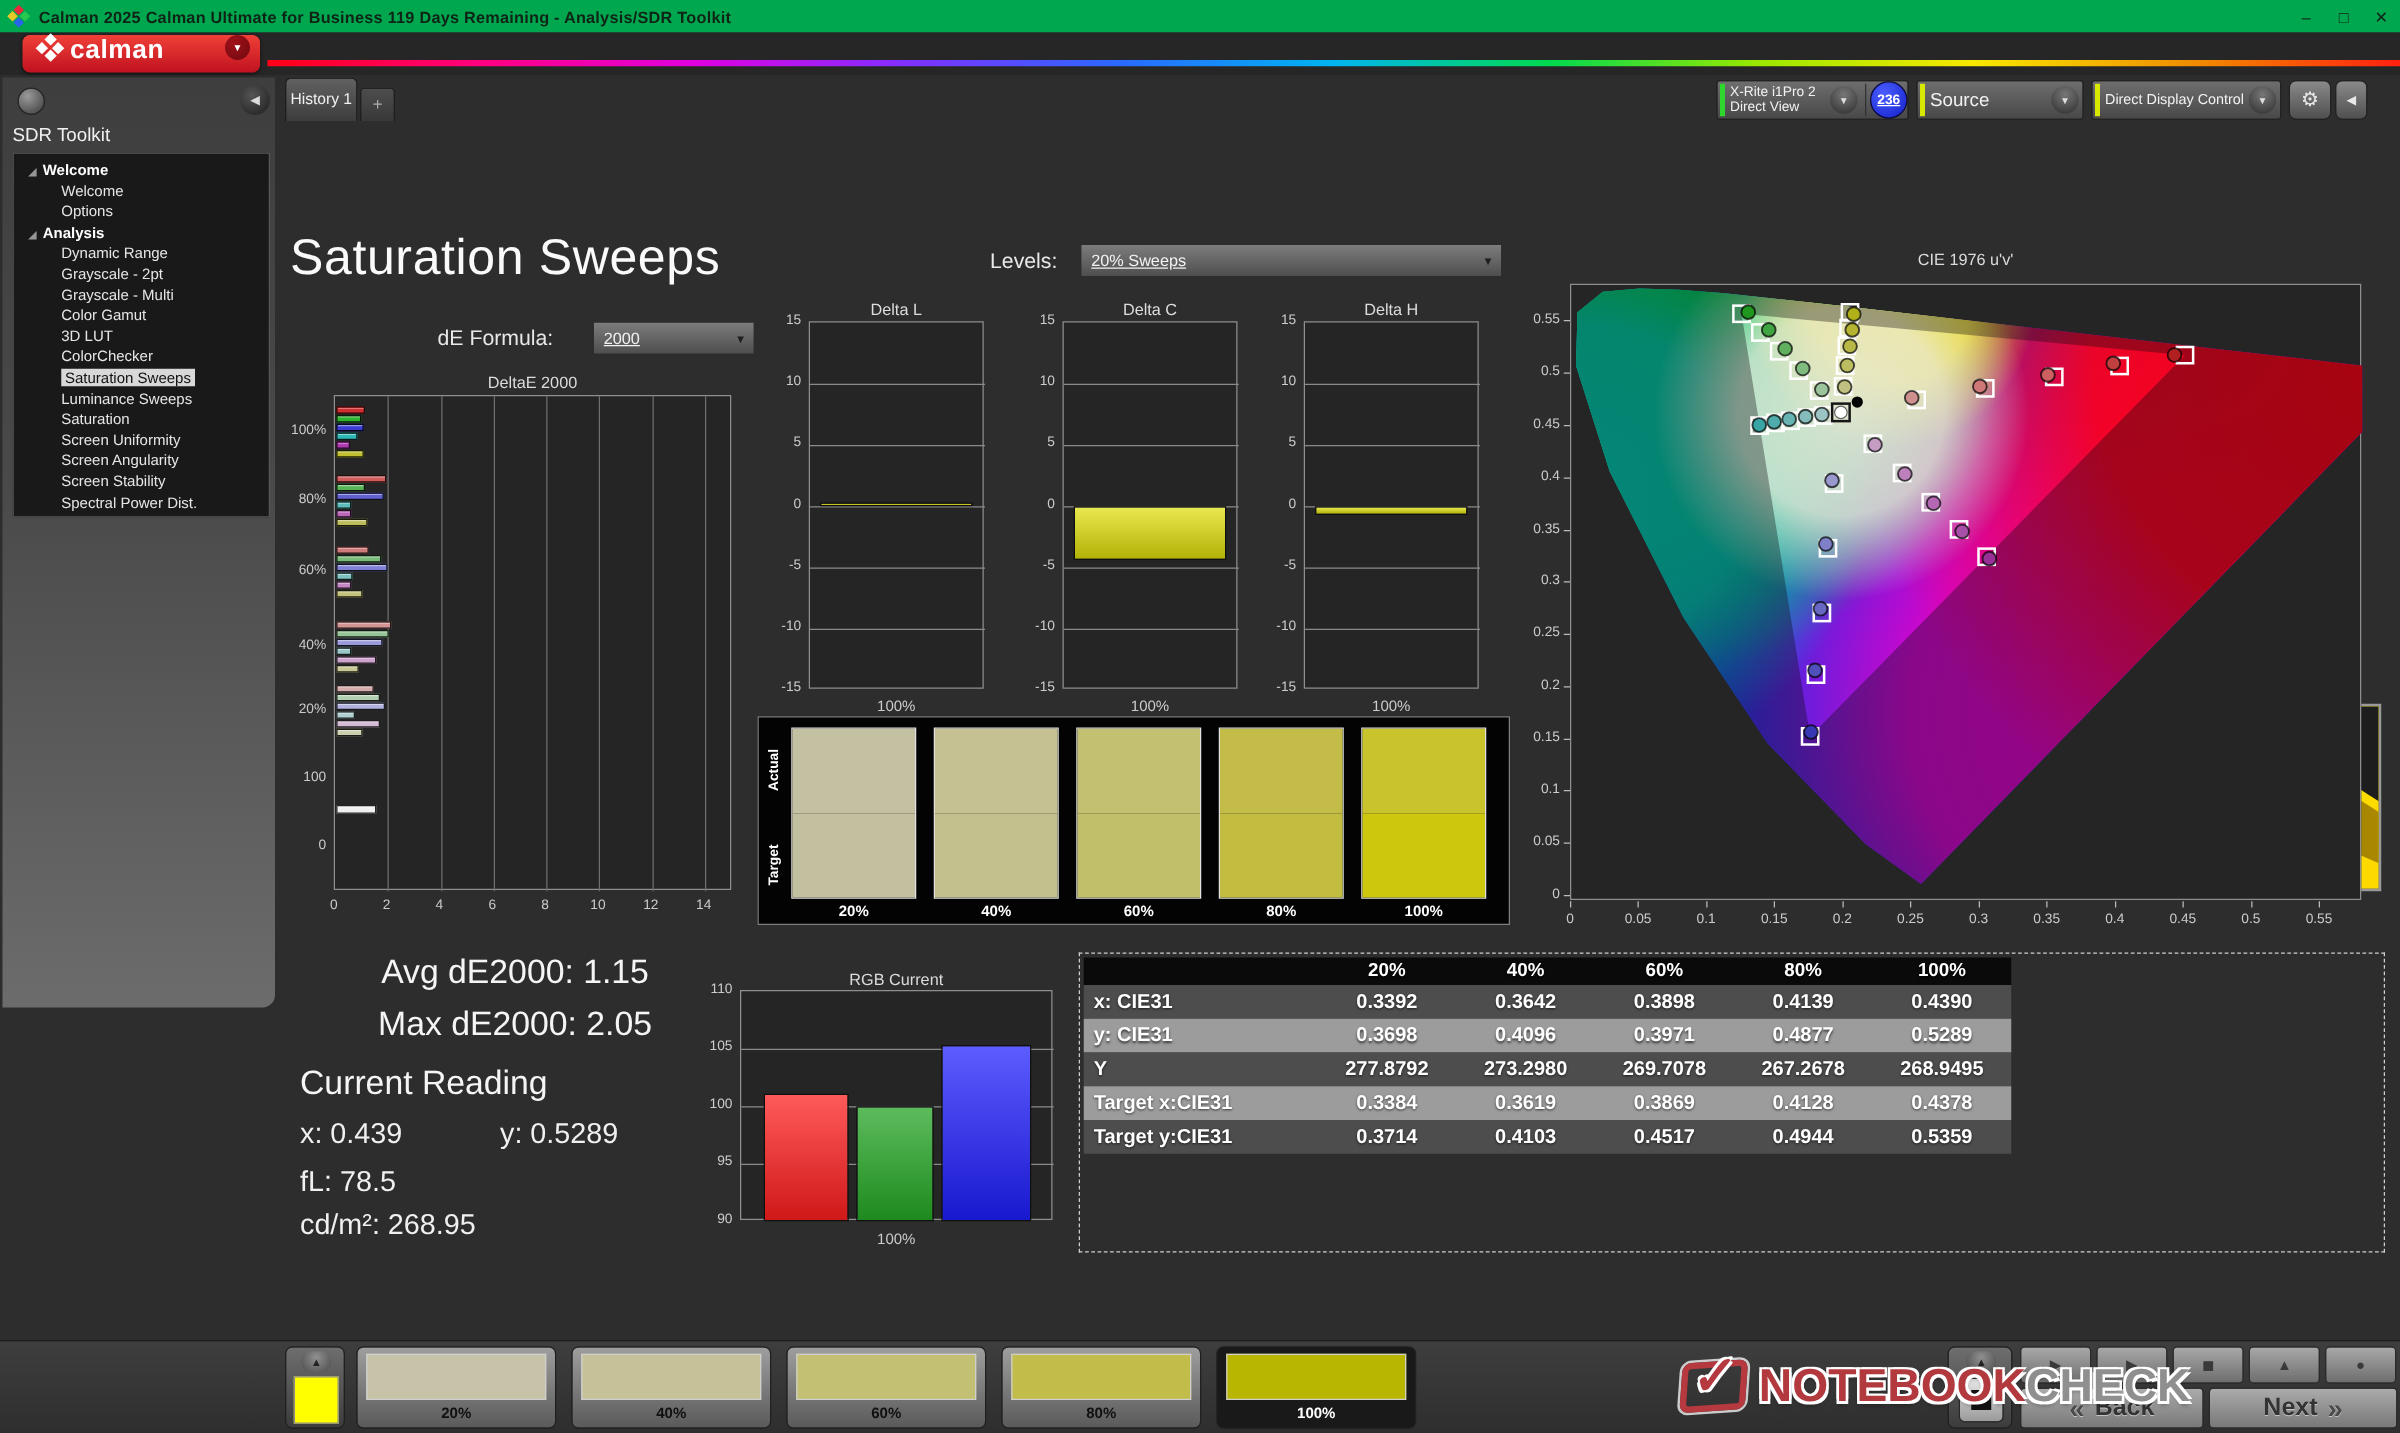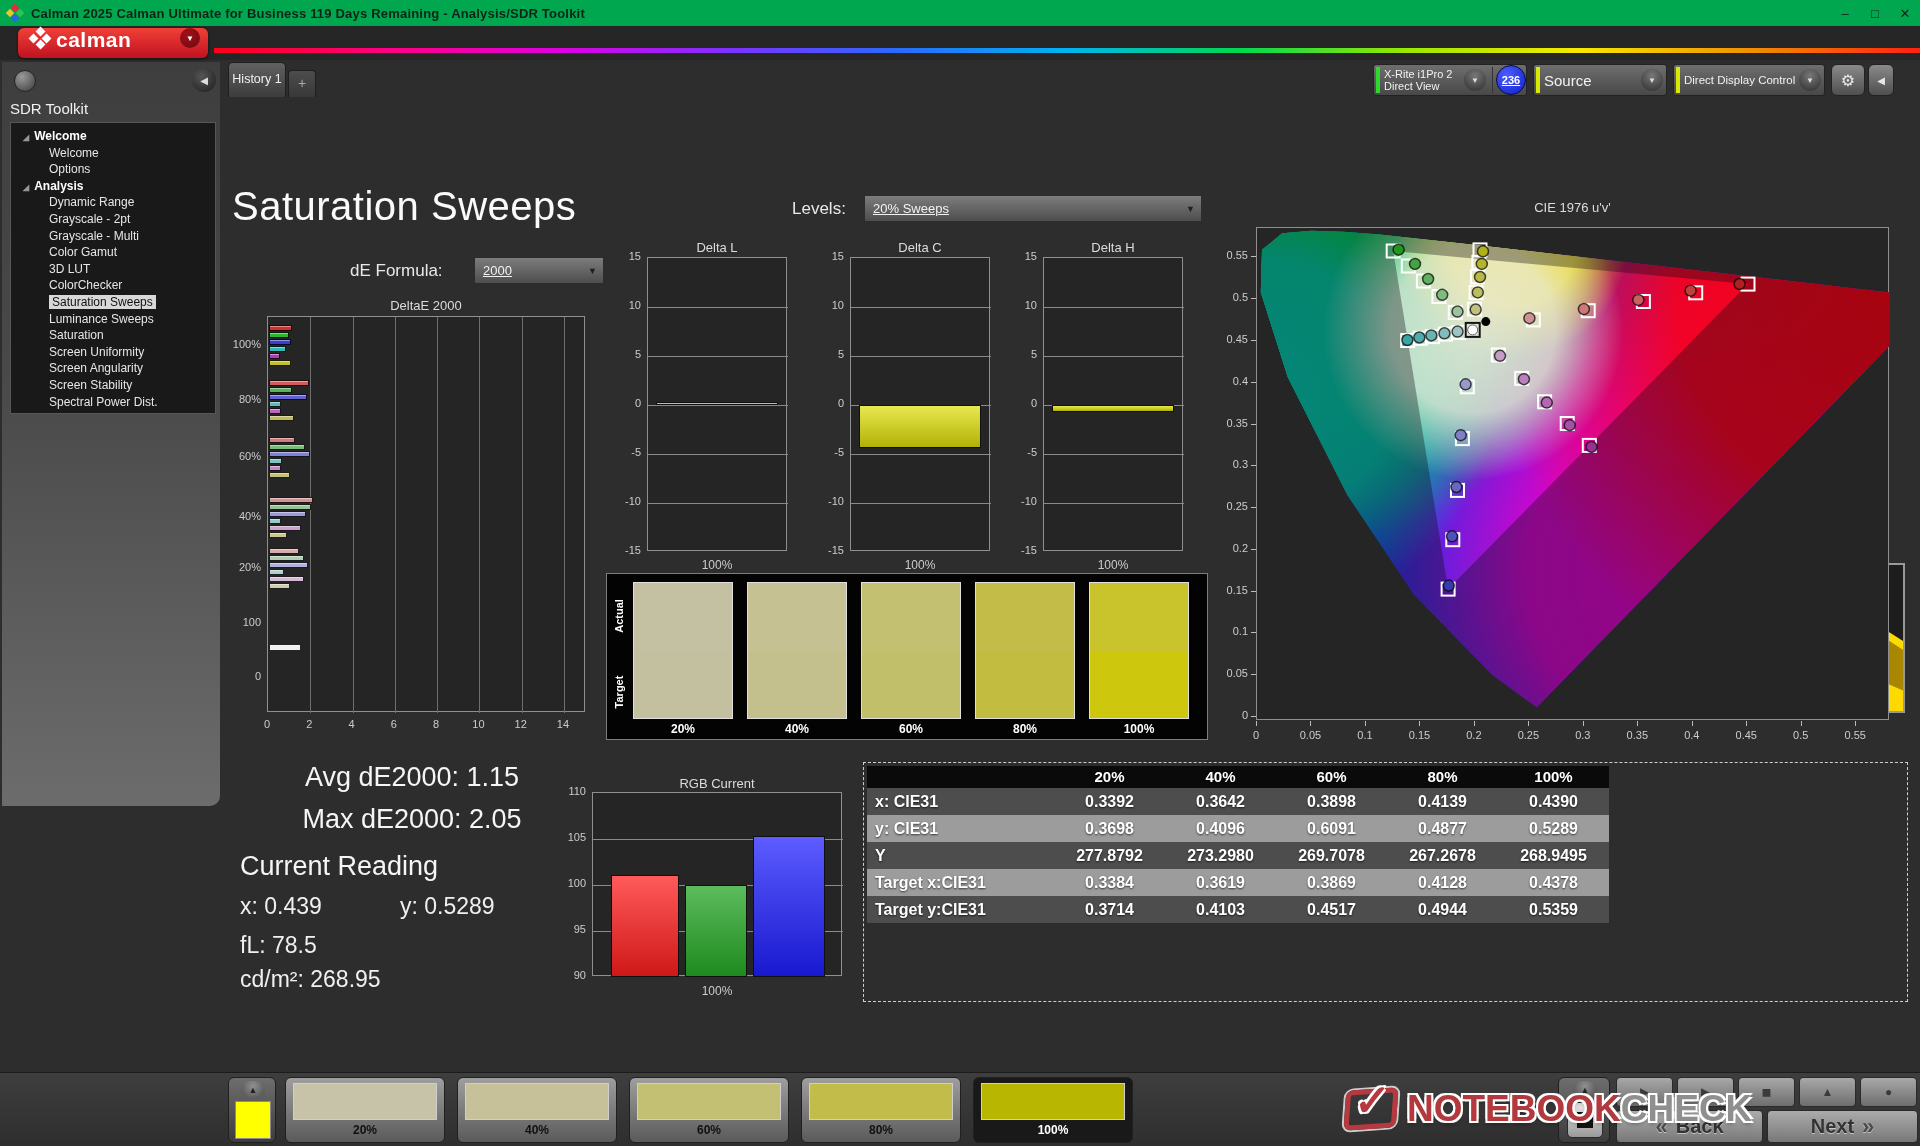--- a/index.html
+++ b/index.html
@@ -310,21 +310,21 @@
         <div class="cell" style="width: 111px;">0.3392</div>
         <div class="cell" style="width: 111px;">0.3642</div>
         <div class="cell" style="width: 111px;">0.3898</div>
         <div class="cell" style="width: 111px;">0.4139</div>
         <div class="cell" style="width: 111px;">0.4390</div>
       </div>
       <div class="trow" style="background: rgb(156, 156, 156); height: 27px;">
         <div class="cell lab" style="width: 187px;">y: CIE31</div>
         <div class="cell" style="width: 111px;">0.3698</div>
         <div class="cell" style="width: 111px;">0.4096</div>
-        <div class="cell" style="width: 111px;">0.6091</div>
+        <div class="cell" style="width: 111px;">0.3971</div>
         <div class="cell" style="width: 111px;">0.4877</div>
         <div class="cell" style="width: 111px;">0.5289</div>
       </div>
       <div class="trow" style="background: rgb(77, 77, 77); height: 27px;">
         <div class="cell lab" style="width: 187px;">Y</div>
         <div class="cell" style="width: 111px;">277.8792</div>
         <div class="cell" style="width: 111px;">273.2980</div>
         <div class="cell" style="width: 111px;">269.7078</div>
         <div class="cell" style="width: 111px;">267.2678</div>
         <div class="cell" style="width: 111px;">268.9495</div>

